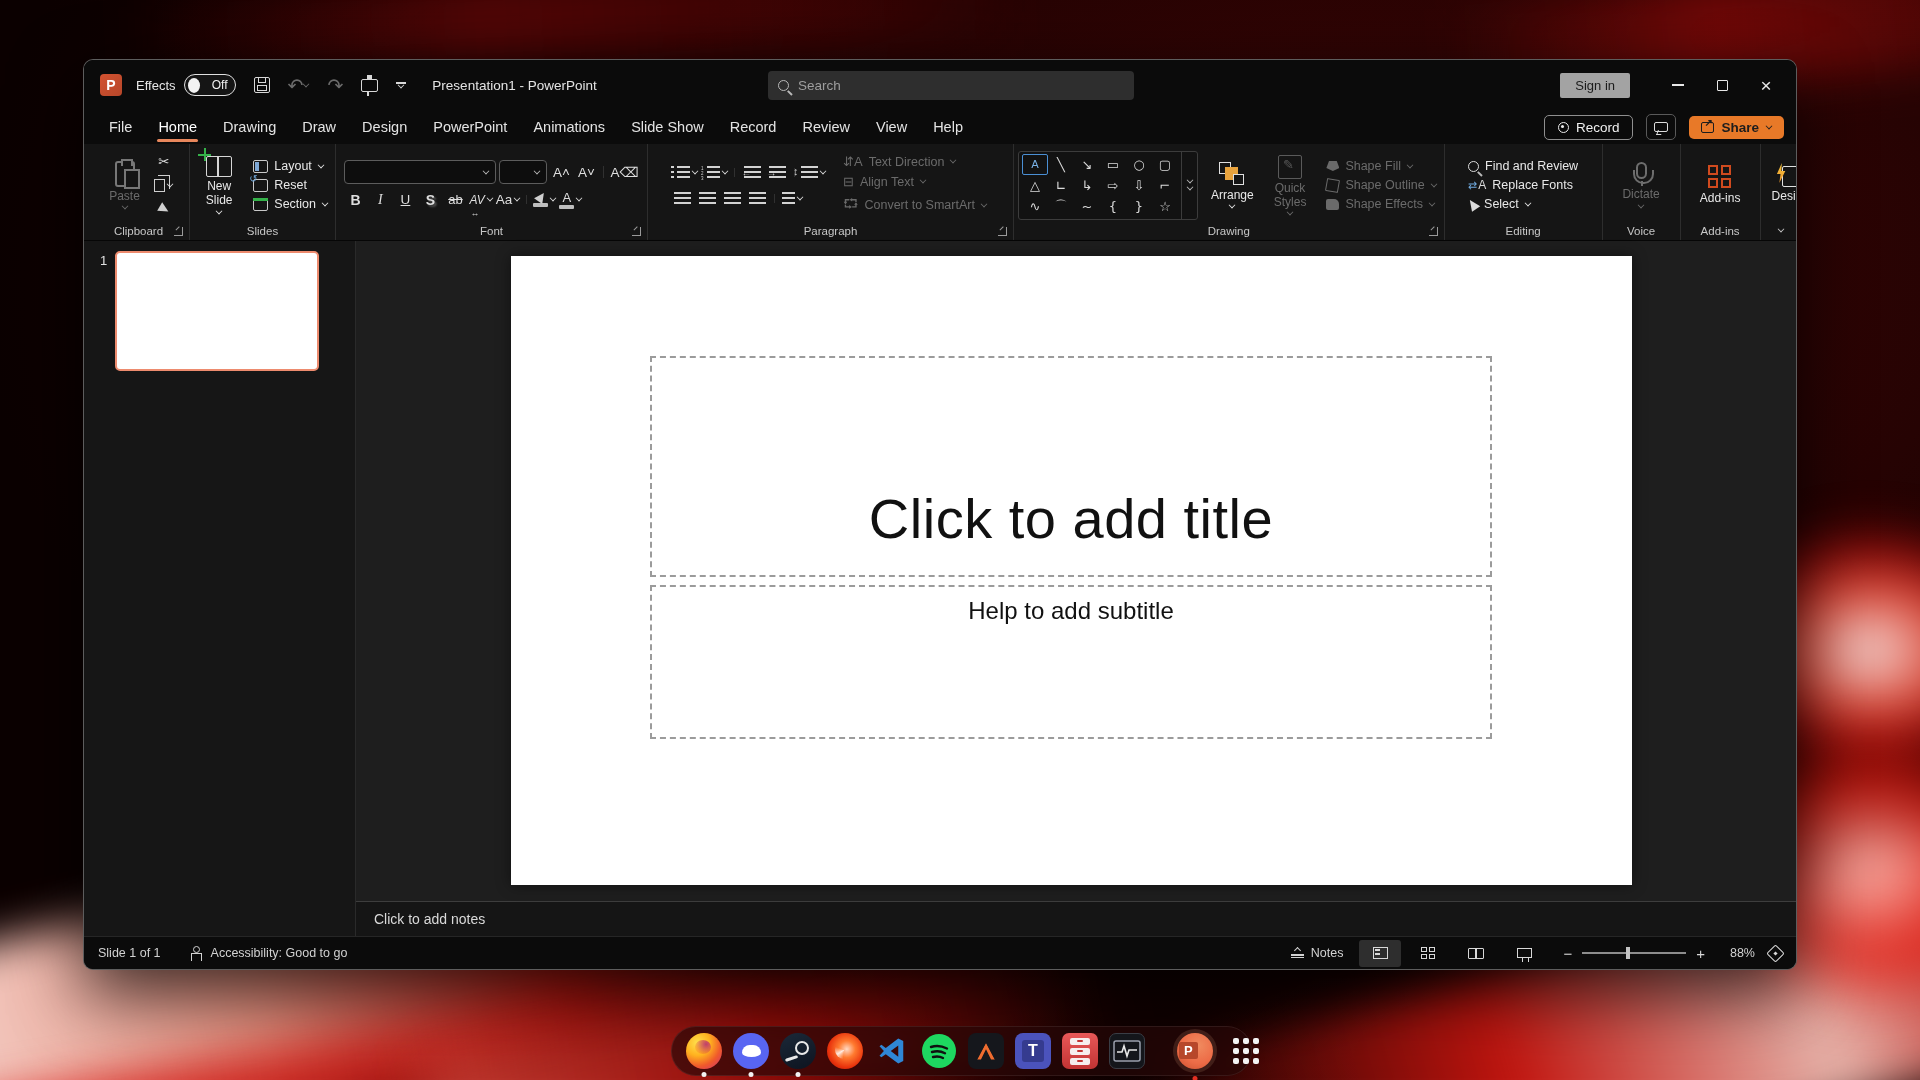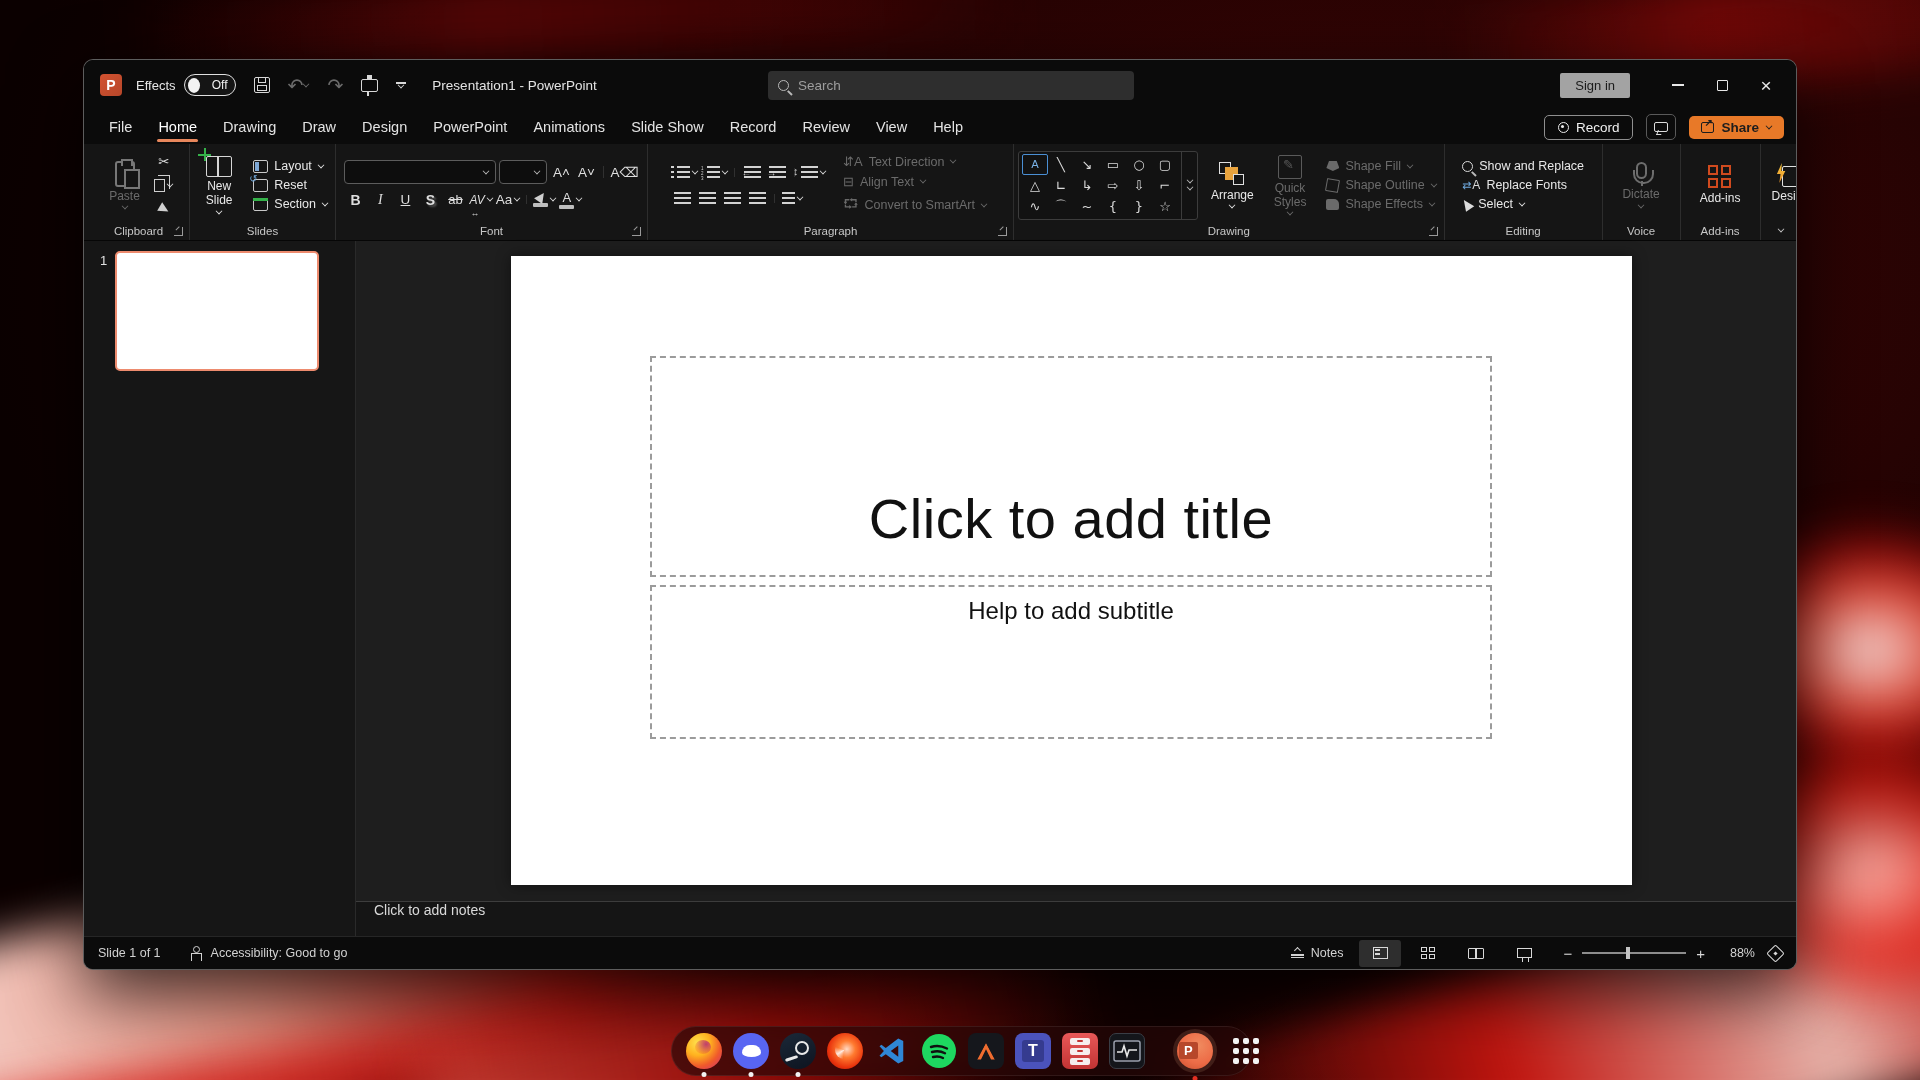--- a/index.html
+++ b/index.html
@@ -169,21 +169,21 @@
   .slide-num { font-size:13px; color:#e0e0e0; padding-top:2px; }
   .thumb { width:204px; height:120px; background:#fff; border:2.5px solid var(--sel-border,#ed8b6e); border-radius:5px; }
   .main { flex:1; display:flex; flex-direction:column; min-width:0; background:#1e1e1e; }
   .canvas { flex:1; position:relative; }
   .slide { position:absolute; left:155px; top:15px; width:1121px; height:629px; background:#fff; box-shadow:0 0 14px rgba(0,0,0,.45); }
   .ph { position:absolute; left:139px; width:842px; border:2px dashed #9b9b9b; display:flex; justify-content:center; color:#111; }
   .ph-title { top:100px; height:221px; align-items:flex-end; }
   .ph-title span { font-size:56px; letter-spacing:.5px; padding-bottom:24px; }
   .ph-subtitle { top:329px; height:154px; align-items:flex-start; }
   .ph-subtitle span { font-size:24px; padding-top:10px; }
-  .notesbar { height:35px; flex:0 0 35px; background:#151515; border-top:1px solid #3d3d3d; display:flex; align-items:flex-start; padding-left:18px; }
+  .notesbar { height:35px; flex:0 0 35px; background:#151515; border-top:1px solid #3d3d3d; display:flex; align-items:center; padding-left:18px; }
   .notesbar span { font-size:14px; color:#d9d9d9; }
 
   
   .statusbar { height:33px; flex:0 0 33px; background:#0b0b0b; border-top:1px solid #262626; display:flex; align-items:center; padding:0 14px; font-size:12.5px; color:#d2d2d2; }
   .sb-left { display:flex; align-items:center; gap:28px; }
   .ic-access { width:14px; height:15px; position:relative; display:inline-block; }
   .ic-access::before { content:""; position:absolute; left:4px; top:0; width:5px; height:5px; border-radius:50%; border:1.4px solid #d2d2d2; }
   .ic-access::after { content:""; position:absolute; left:2px; top:7px; width:9px; height:7px; border-left:1.4px solid #d2d2d2; border-right:1.4px solid #d2d2d2; border-top:1.4px solid #d2d2d2; }
   .sb-right { margin-left:auto; display:flex; align-items:center; gap:0; }
   .sb-notes { display:flex; align-items:center; gap:7px; padding:4px 10px; }
@@ -575,21 +575,21 @@
             <span>Drawing</span>
             <span class="launcher"></span>
           </div>
       </div>
 
       <div class="grp" style="flex:0 0 158px">
         <div class="grp-body">
           <div class="smallcol">
             <span class="smallbtn">
                 <span class="ic-mag" style="border-color:#dcdcdc"></span>
-                <span>Show and Replace</span>
+                <span>Find and Review</span>
               </span>
             <span class="smallbtn">
                 <span class="ic-replacefonts">A</span>
                 <span>Replace Fonts</span>
               </span>
             <span class="smallbtn">
                 <span class="ic-pointer"></span>
                 <span>Select</span>
                 <span class="chev"></span>
               </span>

